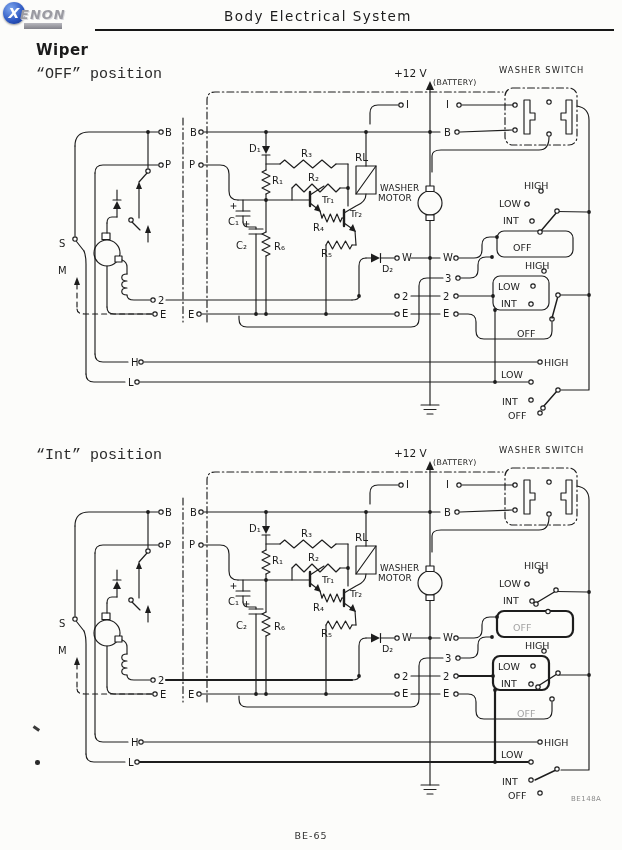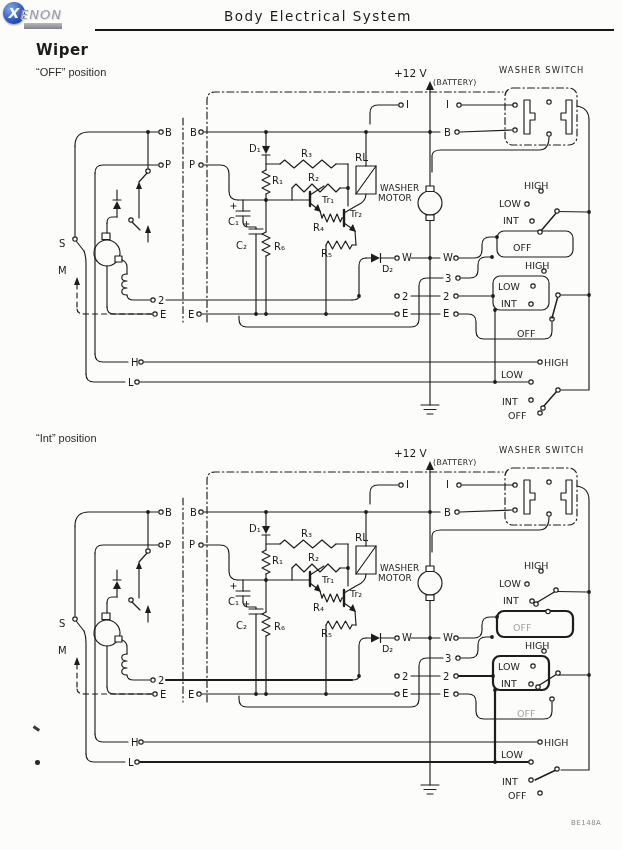--- a/index.html
+++ b/index.html
@@ -5,35 +5,35 @@
   html,body{margin:0;padding:0;}
   body{width:622px;height:850px;background:#fcfcfa;position:relative;overflow:hidden;
        font-family:"DejaVu Sans",sans-serif;color:#1b1b1b;}
   .page{position:absolute;inset:0;}
   
   .logo{position:absolute;left:3px;top:2px;width:96px;height:32px;}
   .ball{position:absolute;left:0;top:0;width:22px;height:22px;border-radius:50%;
         background:radial-gradient(circle at 35% 30%,#7fa8ef,#2b55c0 60%,#14307e);
         color:#fff;font-weight:bold;font-style:italic;text-align:center;line-height:22px;
         font-size:14px;box-shadow:0 1px 2px rgba(0,0,0,.4);}
-  .logo-rest{position:absolute;left:17px;top:5px;font-style:italic;font-weight:normal;font-size:13px;
+  .logo-rest{position:absolute;left:17px;top:5px;font-style:italic;font-weight:bold;font-size:13px;
         color:#9b9ba2;letter-spacing:1px;text-shadow:1px 1px 0 #d8d8dc;}
   .logo-bar{position:absolute;left:21px;top:21px;width:38px;height:6px;
         background:linear-gradient(#b8b8be,#82828a);}
   .title{position:absolute;top:8px;left:0;width:100%;text-align:center;font-size:13.5px;
         letter-spacing:1.5px;color:#1c1c1c;padding-left:7px;}
   .rule{position:absolute;top:29px;left:95px;width:519px;height:2px;background:#171717;}
   .section{position:absolute;left:36px;top:41px;font-size:15px;font-weight:bold;letter-spacing:.5px;}
-  .poslabel{position:absolute;left:36px;font-size:11px;font-family:Liberation Sans, sans-serif;color:#2a2a2a;}
+  .poslabel{position:absolute;left:36px;font-size:15px;font-family:Liberation Mono, monospace;color:#2a2a2a;}
   .pos-off{top:66px;}
-  .pos-int{top:432px;}
+  .pos-int{top:447px;}
   .diagram{position:absolute;left:0;width:622px;height:370px;}
   .d1{top:60px;}
   .d2{top:440px;}
-  .figcode{position:absolute;left:571px;top:795px;font-size:7px;letter-spacing:.5px;color:#8a8a8a;margin-top:24px;}
+  .figcode{position:absolute;left:571px;top:795px;font-size:7px;letter-spacing:.5px;color:#8a8a8a;}
   .caption{position:absolute;right:10px;top:812px;font-size:10.5px;font-style:italic;
         font-family:"Liberation Serif",serif;color:#222;}
   .pageno{position:absolute;left:0;top:830px;width:100%;text-align:center;font-size:9.5px;
         letter-spacing:1px;color:#333;}
   .sp1{position:absolute;left:33px;top:727px;width:7px;height:2.5px;background:#3a3a3a;transform:rotate(35deg);}
   .sp2{position:absolute;left:35px;top:760px;width:5px;height:5px;background:#2a2a2a;border-radius:45%;}
   
   svg .dashdot{stroke-dasharray:7 3 1.5 3;}
   svg .dash{stroke-dasharray:5 4;}
   svg .tk{stroke-width:2.2;}
@@ -537,15 +537,16 @@
           <path d="M538 246 L557 234" class="lv tk"></path>
           <circle cx="538" cy="247" r="2.2" fill="#fff"></circle>
           <circle cx="558" cy="233" r="2.2" fill="#fff"></circle>
           <path d="M535 340 L556 330" class="lv"></path>
           <circle cx="557" cy="329" r="2.2" fill="#fff"></circle>
         </g>
       </svg>
   </div>
 
   <div class="figcode">BE148A</div>
+  <div class="pageno">BE-65</div>
   <div class="sp1"></div>
   <div class="sp2"></div>
 </div>
 
 </body></html>

